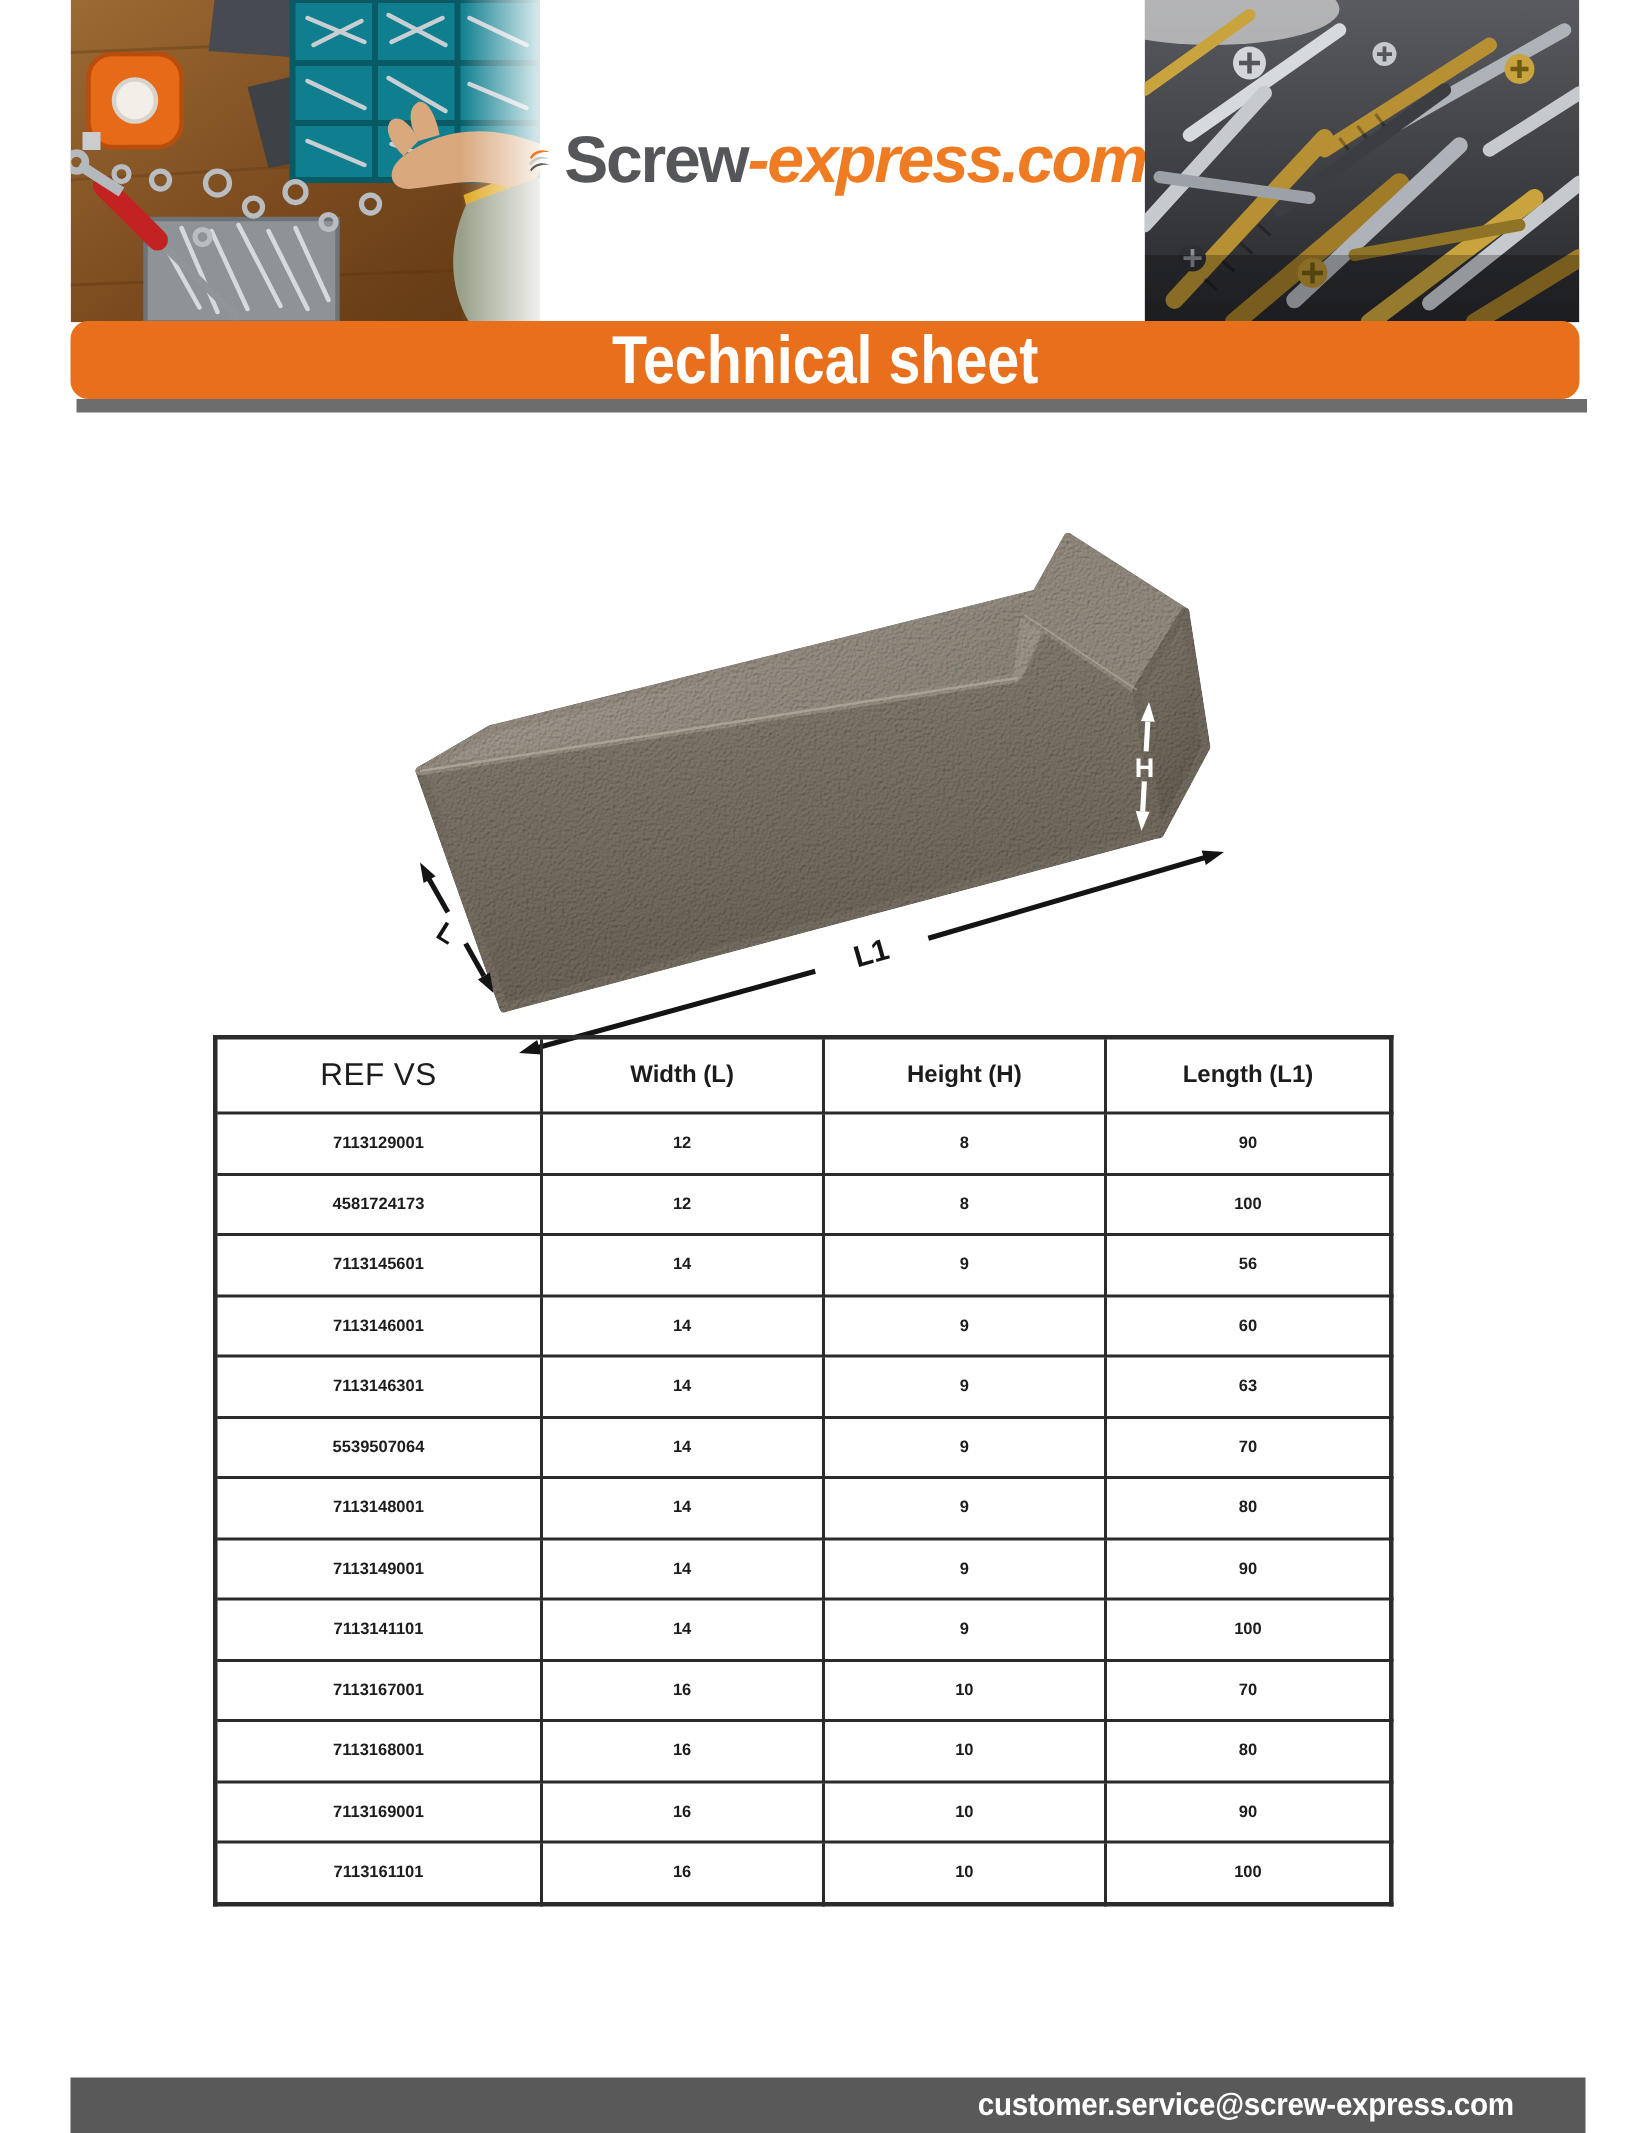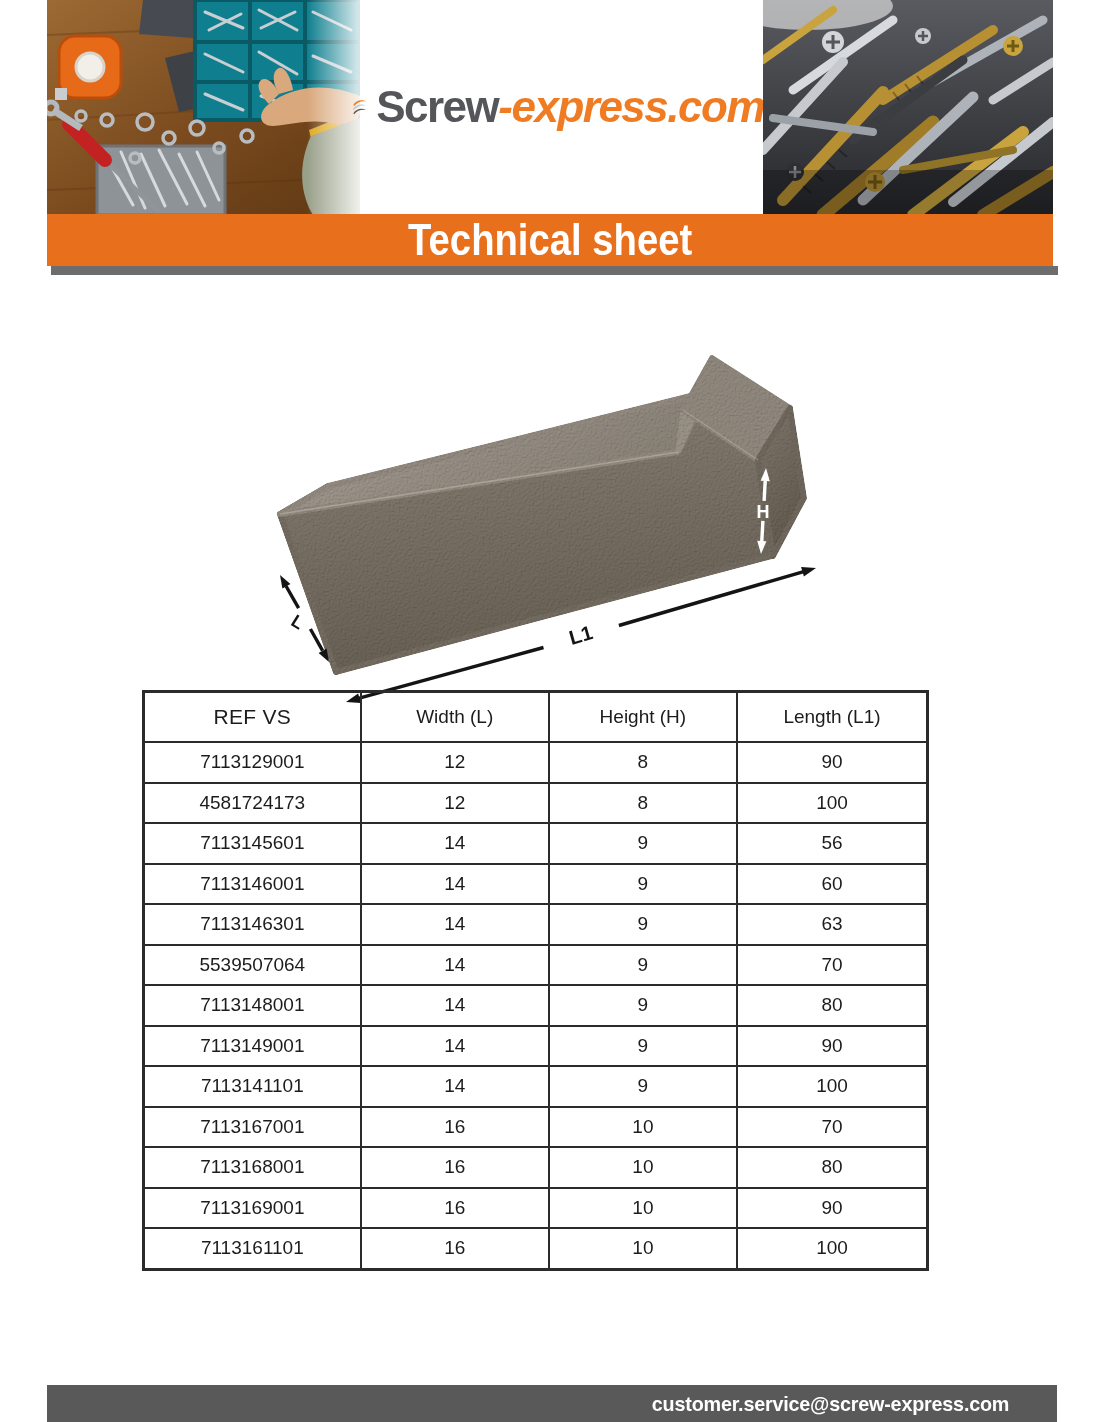--- a/index.html
+++ b/index.html
@@ -11,36 +11,36 @@
   .photo{top:0;height:215px;overflow:hidden;}
   .photo-left{left:47px;width:313px;}
   .photo-right{left:763px;width:290px;}
   .logo-wrap{left:352px;top:0;width:412px;height:213px;display:flex;align-items:center;justify-content:center;gap:8px;}
   .logo-text{font-size:44px;font-weight:bold;letter-spacing:-1.5px;white-space:nowrap;}
   .logo-dark{color:#55565a;}
   .logo-orange{color:#ef7b22;font-style:italic;}
 
   
   .banner{left:47px;top:214px;width:1006px;height:52px;background:#e8701c;
-          display:flex;align-items:center;justify-content:center;}
+          display:flex;align-items:center;justify-content:center;border-radius:12px;}
   .banner span{color:#ffffff;font-size:45px;font-weight:bold;letter-spacing:0px;
                transform:scaleX(.85);transform-origin:center;}
   .banner-underline{left:51px;top:266px;width:1007px;height:9px;background:#6d6d6d;}
 
   
   .figure{left:250px;top:328px;width:600px;height:380px;}
 
   
   .spec-table-wrap{left:142px;top:690px;width:787px;}
   table.spec{border-collapse:collapse;width:100%;table-layout:fixed;border:3px solid #2b2b2b;}
   table.spec th,table.spec td{border:2px solid #2b2b2b;text-align:center;vertical-align:middle;
        color:#1c1c1c;overflow:hidden;white-space:nowrap;}
-  table.spec thead th{height:46px;font-size:19px;font-weight:normal;}
+  table.spec thead th{height:46px;font-size:16px;font-weight:bold;}
   table.spec thead th.ref{font-weight:normal;font-size:21px;letter-spacing:.3px;}
-  table.spec tbody td{height:36.5px;font-size:19px;font-weight:normal;}
+  table.spec tbody td{height:36.5px;font-size:11px;font-weight:bold;}
   col.c1{width:27.7%;} col.c2{width:24%;} col.c3{width:24%;} col.c4{width:24.3%;}
 
   
   .footer{left:47px;top:1385px;width:1010px;height:37px;background:#595959;
           display:flex;align-items:center;justify-content:flex-end;padding:0;box-sizing:border-box;}
   .footer span{color:#ffffff;font-size:21px;font-weight:bold;margin-right:48px;
                transform:scaleX(.94);transform-origin:right center;letter-spacing:-0.2px;}
 </style>
 </head>
 <body>

